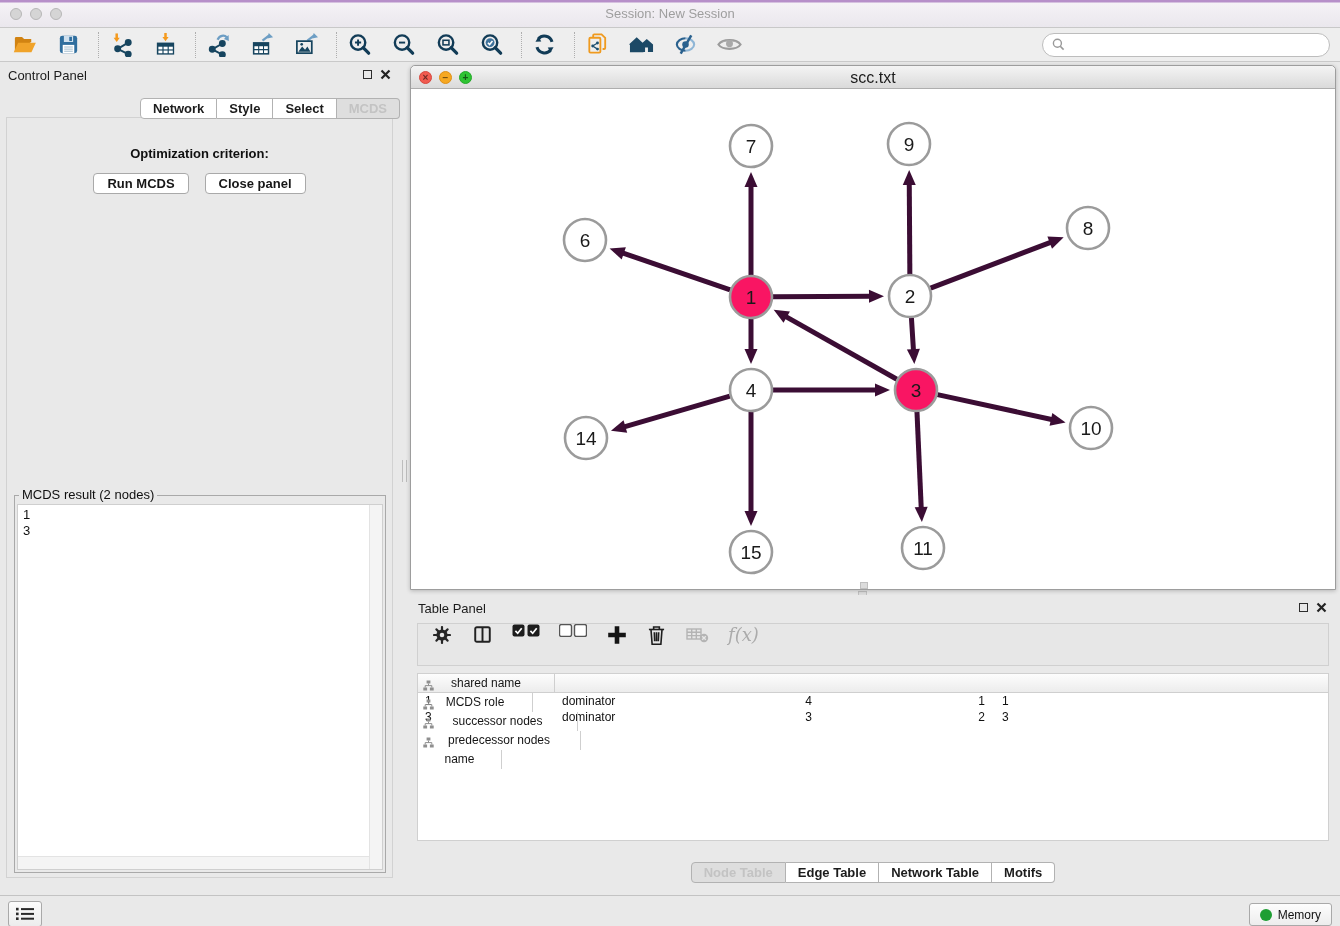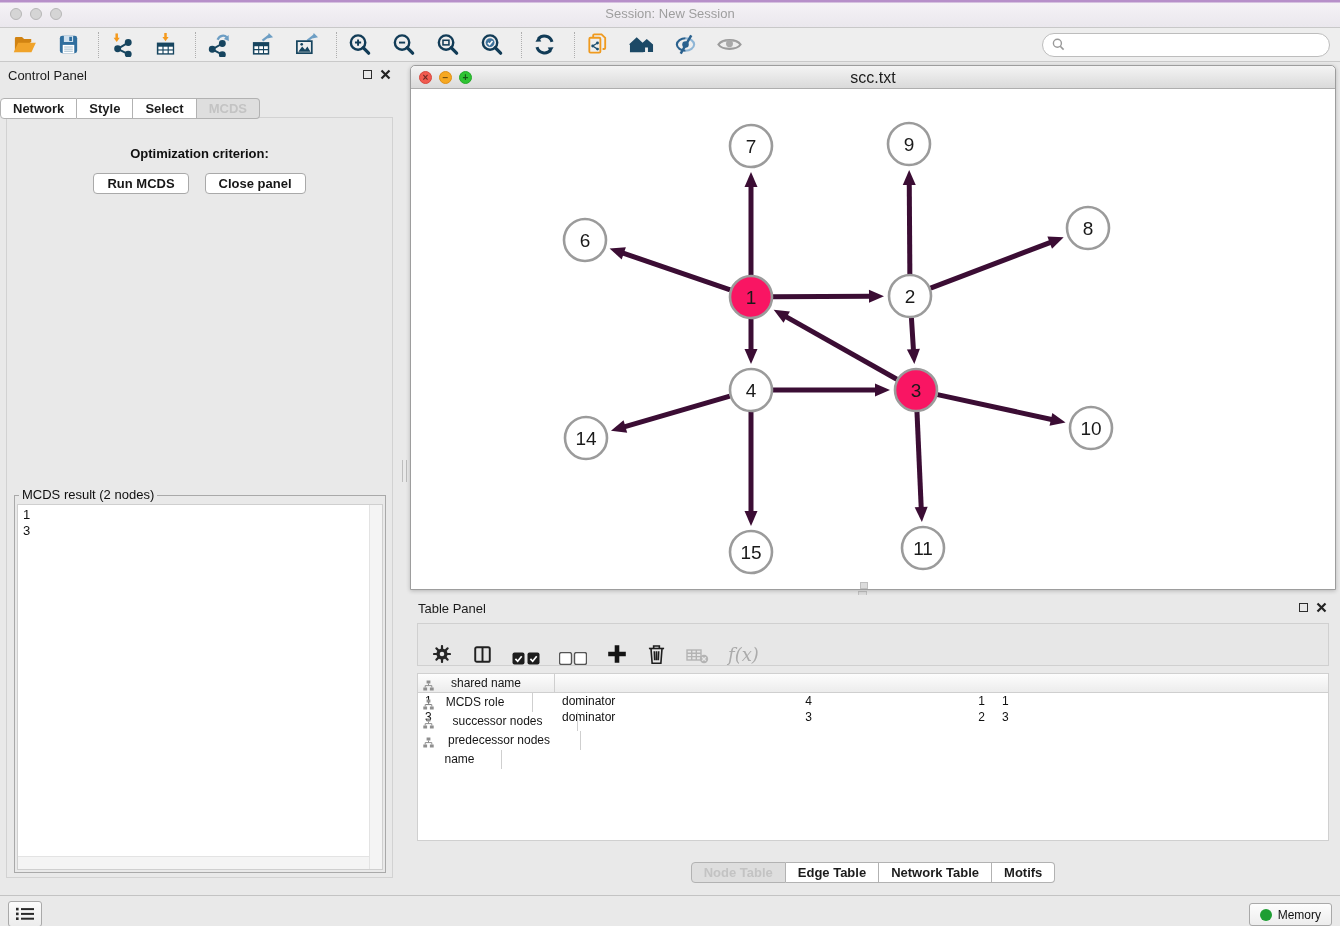--- a/index.html
+++ b/index.html
@@ -24,21 +24,21 @@
   .search input { border:none; outline:none; flex:1; font-size:13px; background:transparent; font-family:inherit; }
 
   
   .main { position:absolute; top:62px; bottom:36px; left:0; right:0; }
 
   
   .control-panel { position:absolute; left:0; top:0; width:400px; height:828px; background:#e9e9e9; }
   .panel-title { position:absolute; left:8px; top:6px; font-size:13px; color:#1b1b1b; }
   .panel-controls { position:absolute; right:9px; top:7px; display:flex; gap:8px; align-items:center; }
   .float-box { width:9px; height:9px; border:1.5px solid #2d2d2d; display:inline-block; }
-  .seg-tabs { position:absolute; top:36px; left:0; right:0; display:flex; justify-content:flex-start; z-index:3; }
+  .seg-tabs { position:absolute; top:36px; left:0; right:0; display:flex; justify-content:flex-end; z-index:3; }
   .seg-tab { height:21px; line-height:19px; padding:0 12px; background:#fff; border:1px solid #b2b2b2;
     border-left:none; font-size:13px; font-weight:bold; color:#1c1c1c; }
   .seg-tab:first-child { border-left:1px solid #b2b2b2; border-radius:4px 0 0 4px; }
   .seg-tab:last-child { border-radius:0 4px 4px 0; }
   .seg-tab.active { background:#dedede; color:#c3c3c3; }
   .cp-body { position:absolute; left:6px; top:55px; width:387px; height:761px;
     border:1px solid #d2d2d2; background:#e9e9e9; }
   .opt-label { margin-top:28px; text-align:center; font-size:13px; font-weight:bold; color:#101010; }
   .dropdown { margin:11px auto 0; width:309px; height:22px; background:#fff; border:1px solid #ababab;
     border-radius:4px; position:relative; font-size:13px; line-height:20px; padding-left:9px; }
@@ -73,21 +73,21 @@
     line-height:11px; text-align:center; color:rgba(0,0,0,.55); }
   .dot.red { background:#f15b50; border:1px solid #d6473e; }
   .dot.yellow { background:#f6a821; border:1px solid #de8f17; }
   .dot.green { background:#2ec432; border:1px solid #25a82b; }
   .net-canvas-wrap { position:absolute; left:0; top:23px; right:0; bottom:0; }
   .resize-grip { position:absolute; left:449px; bottom:0px; width:8px; height:7px; background:#dcdcdc; border:1px solid #c0c0c0; }
 
   
   .table-panel { position:absolute; left:410px; top:533px; width:926px; height:293px; background:#e9e9e9; }
   .tp-toolbar { position:absolute; left:7px; right:7px; top:28px; height:43px; border:1px solid #d0d0d0;
-    background:#e7e7e7; display:flex; align-items:flex-end; padding:0 13px; }
+    background:#e7e7e7; display:flex; align-items:flex-start; padding:0 13px; }
   .tp-tbtn { margin-right:19px; display:flex; align-items:center; justify-content:center; }
   .fx { font-family:"DejaVu Serif", serif; font-style:italic; font-size:18px; color:#ababab; }
   .tp-table { position:absolute; left:7px; right:7px; top:78px; bottom:47px; background:#fff;
     border:1px solid #d0d0d0; overflow:hidden; }
   .thead { display:flex; height:19px; background:linear-gradient(#fdfdfd,#ececec); border-bottom:1px solid #cfcfcf;flex-direction:column; }
   .th { position:relative; border-right:1px solid #cfcfcf; font-size:12px; color:#161616;
     text-align:center; line-height:19px; flex:0 0 auto; }
   .th .hicon { position:absolute; left:5px; top:4px; }
   .trow { display:flex; height:16px; font-size:12px; color:#111; line-height:16px; }
   .td { flex:0 0 auto; overflow:hidden; }

